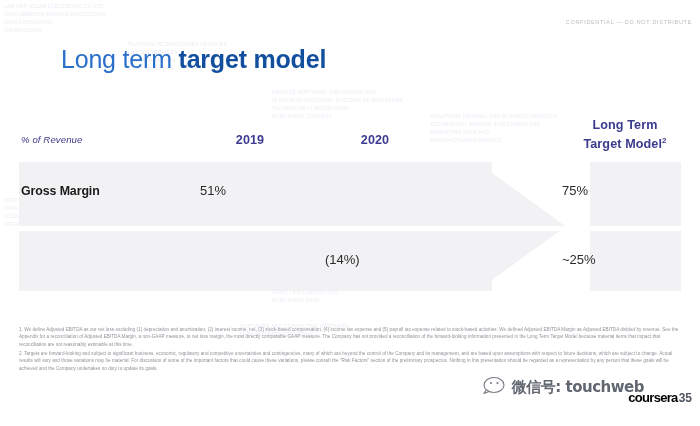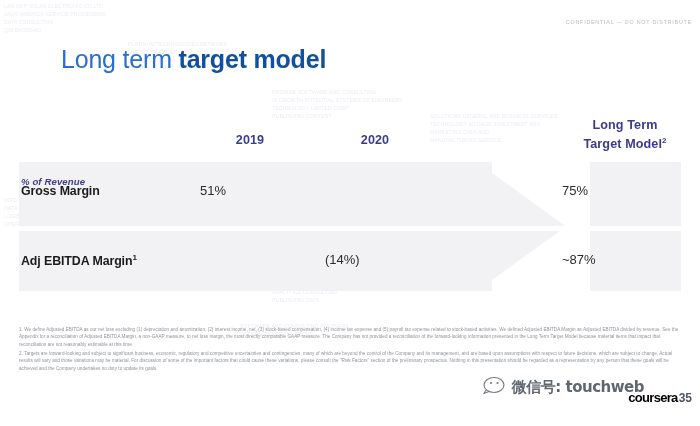--- a/index.html
+++ b/index.html
@@ -118,24 +118,23 @@
     top: 0;
     width: 700px;
     height: 46px;
   }
   .col-label {
     position: absolute;
     left: 21px;
     top: 22px;
     font-size: 9.6px;
     font-style: italic;
-    font-weight: 700;
+    font-weight: 400;
     color: #3c3c8c;
     letter-spacing: 0.1px;
-    margin-top: 42px;
   }
   .col-hdr {
     position: absolute;
     font-size: 12.6px;
     font-weight: 700;
     color: #3b3b8f;
     text-align: center;
     letter-spacing: 0.1px;
   }
   .col-hdr-2019 { left: 200px; top: 21px; width: 100px; }
@@ -293,25 +292,22 @@
         <span>Target Model</span><sup>2</sup>
       </div>
     </div>
 
     <div class="row-name row-name-1">
       <span>Gross Margin</span>
     </div>
     <div class="cell c-2019 r1">51%</div>
     <div class="cell c-ltm r1">75%</div>
 
-    <div class="row-name row-name-2">
-      <span>Adj EBITDA Margin</span><sup>1</sup>
-    </div>
     <div class="cell c-2020 r2">(14%)</div>
-    <div class="cell c-ltm r2">~87%</div>
+    <div class="cell c-ltm r2">~25%</div>
   </div>
 
   <div class="footnotes">
     <p>1. We define Adjusted EBITDA as our net loss excluding (1) depreciation and amortization, (2) interest income, net, (3) stock-based compensation, (4) income tax expense and (5) payroll tax expense related to stock-based activities. We defined Adjusted EBITDA Margin as Adjusted EBITDA divided by revenue. See the Appendix for a reconciliation of Adjusted EBITDA Margin, a non-GAAP measure, to net loss margin, the most directly comparable GAAP measure. The Company has not provided a reconciliation of the forward-looking information presented in the Long Term Target Model because material items that impact that reconciliation are not reasonably estimable at this time.</p>
     <p>2. Targets are forward-looking and subject to significant business, economic, regulatory and competitive uncertainties and contingencies, many of which are beyond the control of the Company and its management, and are based upon assumptions with respect to future decisions, which are subject to change. Actual results will vary and those variations may be material. For discussion of some of the important factors that could cause these variations, please consult the "Risk Factors" section of the preliminary prospectus. Nothing in this presentation should be regarded as a representation by any person that these goals will be achieved and the Company undertakes no duty to update its goals.</p>
   </div>
 
   <div class="footer-brand">
     <span class="brand-word">coursera</span>
     <span class="page-no">35</span>

